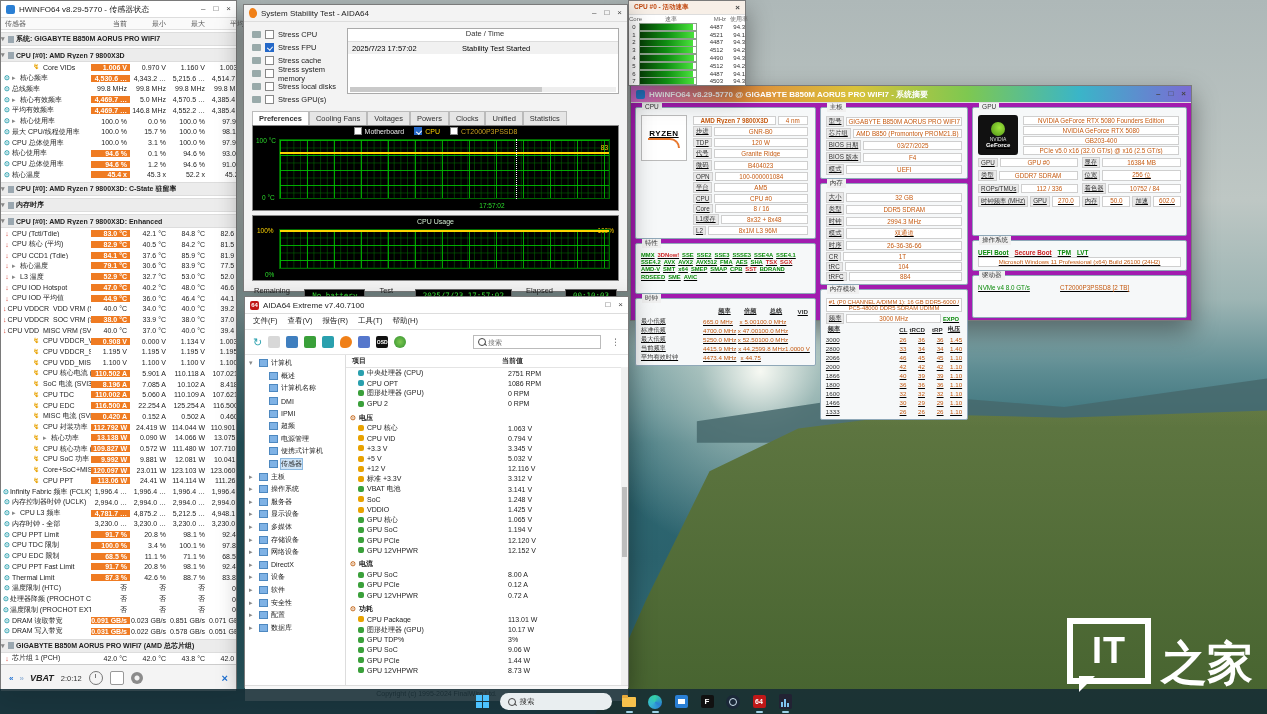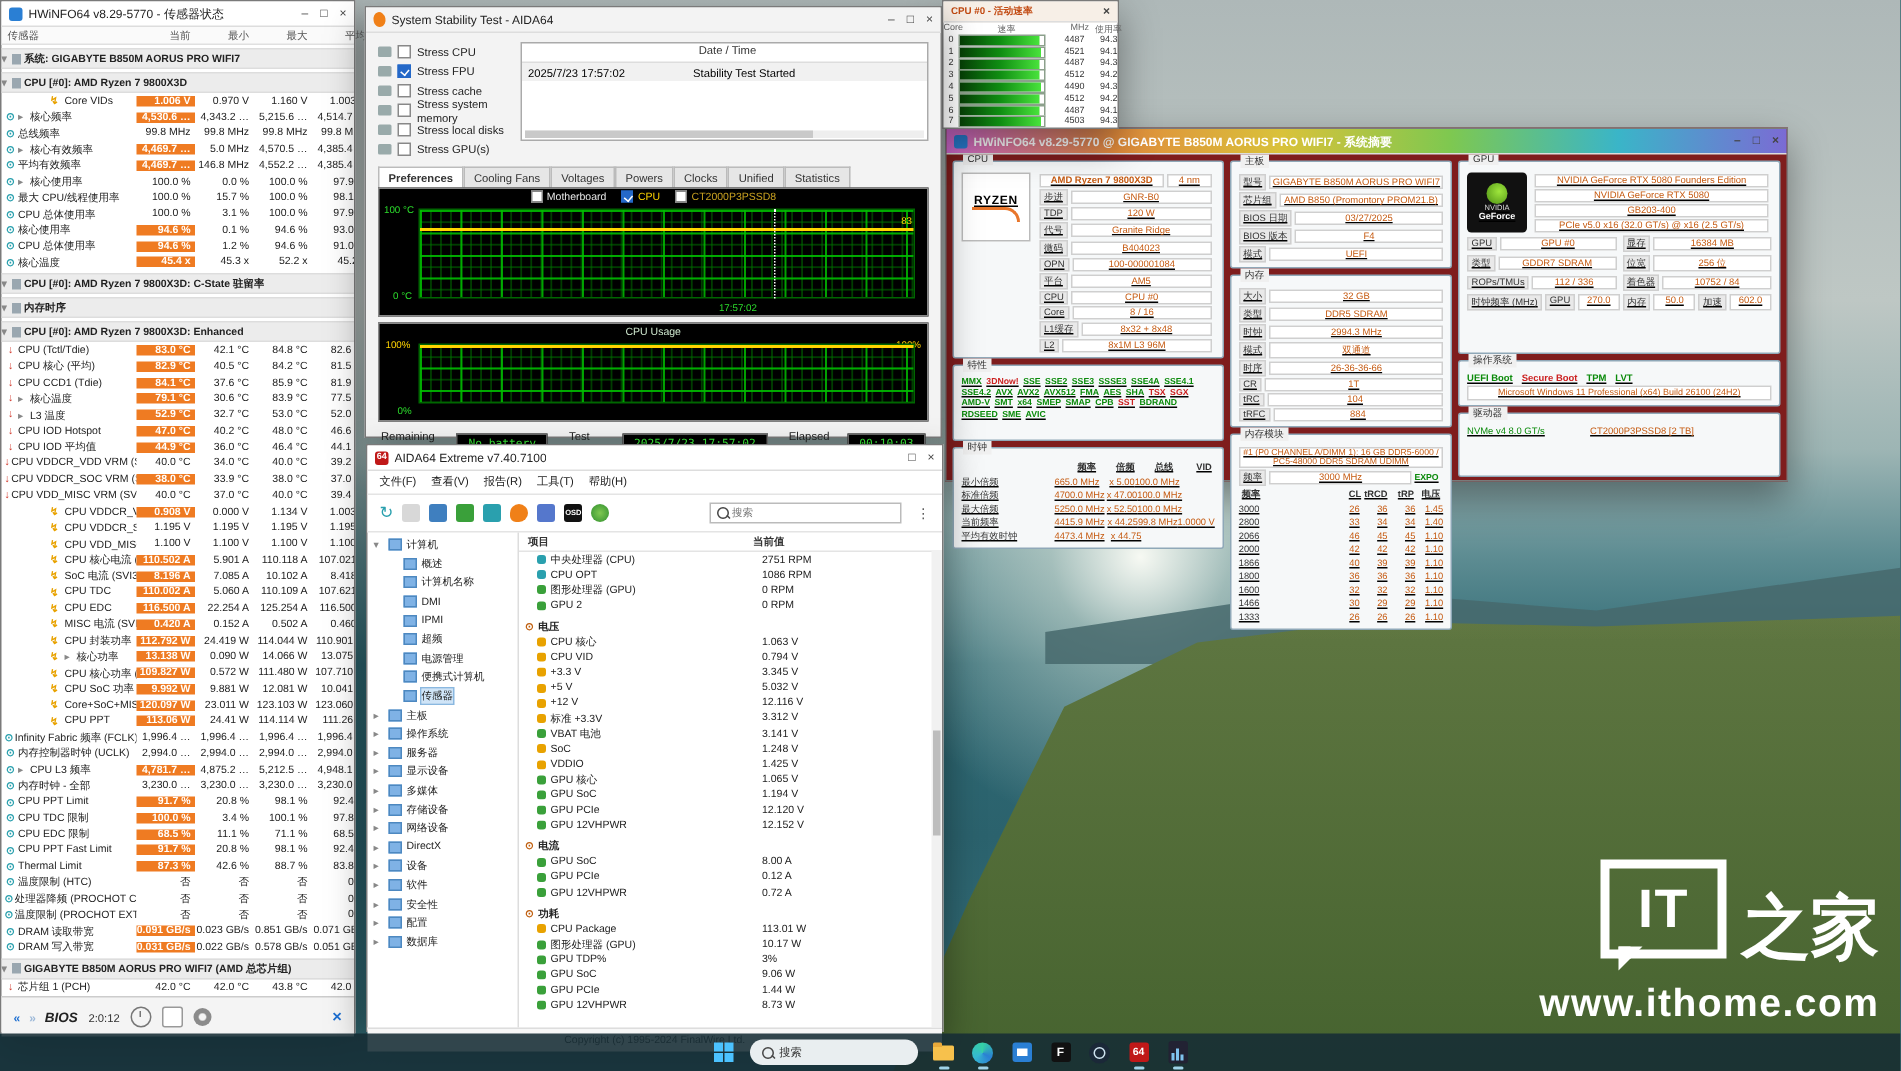--- a/index.html
+++ b/index.html
@@ -8,21 +8,21 @@
   
   .wall{position:absolute;inset:0;}
   .sky{position:absolute;inset:0;background:linear-gradient(180deg,#aeb8b8 0%,#bec7c4 28%,#9db5b4 42%,#5d8c92 52%,#2f6a74 62%,#2b626d 78%,#35707a 100%);}
   .sun{position:absolute;inset:0;background:radial-gradient(circle at 60% 52%,rgba(255,255,248,.95) 0%,rgba(255,255,240,.45) 7%,rgba(255,255,240,0) 22%);}
   .ridge{position:absolute;inset:0;background:#46686c;clip-path:polygon(55% 59%,70% 55%,84% 57%,100% 53%,100% 62%,55% 62%);opacity:.85;}
   .grass{position:absolute;inset:0;background:linear-gradient(180deg,#9a9a60 0%,#7d8a4d 30%,#5d7540 60%,#46632f 100%);
          clip-path:polygon(47% 100%,51% 84%,56% 66%,63% 60%,72% 58%,84% 58.5%,100% 57.5%,100% 100%);}
   .grassline{position:absolute;inset:0;background:linear-gradient(180deg,rgba(222,214,150,.55),rgba(222,214,150,0) 60%);
          clip-path:polygon(56% 66%,63% 60%,72% 58%,84% 58.5%,100% 57.5%,100% 66%,56% 70%);}
   
-  .win{position:absolute;background:#7f1d1d;border:1px solid #7a7a7a;box-shadow:0 10px 24px rgba(0,0,0,.4);box-sizing:border-box;}
+  .win{position:absolute;background:#a21caf;border:1px solid #7a7a7a;box-shadow:0 10px 24px rgba(0,0,0,.4);box-sizing:border-box;}
   .tbar{height:16px;display:flex;align-items:center;gap:4px;padding:0 5px;font-size:8px;color:#222;background:#fff;border-bottom:1px solid #ddd;}
   .tbar .cap{white-space:nowrap;overflow:hidden;}
   .wbtns{margin-left:auto;display:flex;gap:8px;color:#444;font-size:8px;line-height:1;}
   .appicon{width:9px;height:9px;border-radius:2px;display:inline-block;flex:0 0 9px;}
   
   #win-hwinfo{left:0;top:0;width:237px;height:689px;background:#fff;}
   .hw-colhdr{display:flex;align-items:center;height:11px;font-size:7px;color:#555;border-bottom:1px solid #e0e0e0;background:#fafafa;}
   .hw-colhdr .c0{flex:0 0 86px;padding-left:4px;}
   .hw-colhdr .c{flex:0 0 36px;text-align:right;padding-right:3px;}
   #hw-rows{height:634px;overflow:hidden;font-size:7px;color:#222;}
@@ -1193,21 +1193,21 @@
         </span>
         <span class="v">42.0 °C</span>
         <span class="v">42.0 °C</span>
         <span class="v">43.8 °C</span>
         <span class="v">42.0 °C</span>
       </div>
     </div>
   <div class="hw-foot">
     <span class="navarr">«</span>
     <span class="navarr dim">»</span>
-    <span class="aorus">BIOS</span>
+    <span class="aorus">VBAT</span>
     <span style="font-size:7.5px;color:#333">2:0:12</span>
     <span class="clockface"></span>
     <span class="ficon"></span>
     <span class="gearish"></span>
     <span class="bluex">×</span>
   </div>
 </div>
 
 <div class="win" id="win-stab">
   <div class="tbar" style="background:#f3f3f3">
@@ -1738,14 +1738,13 @@
     </div>
 </div>
 
 <div class="wm">
   <div class="wm-row">
     <div class="itbubble">
         <b>IT</b>
       </div>
     <div class="zhijia">之家</div>
   </div>
-  <div class="wm-url">www.ithome.com</div>
 </div>
 
 </body></html>

